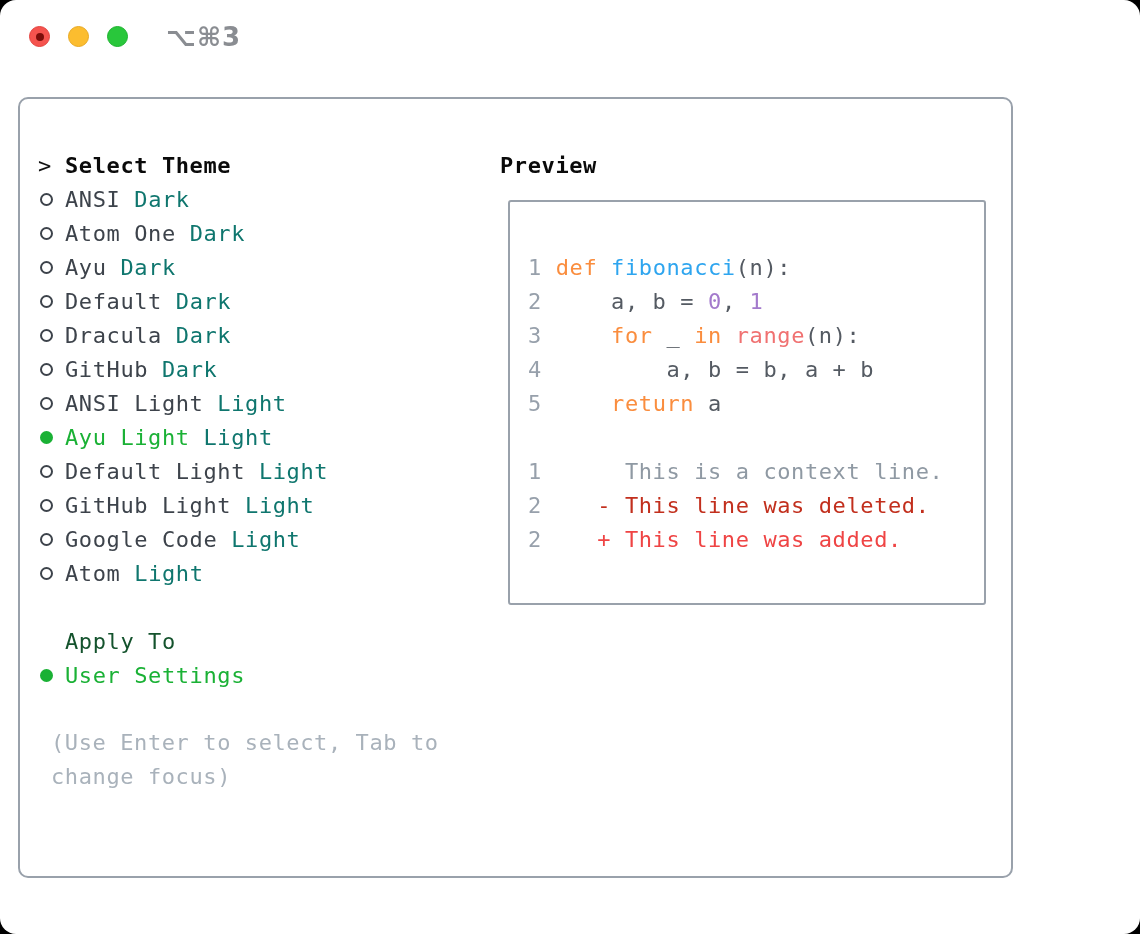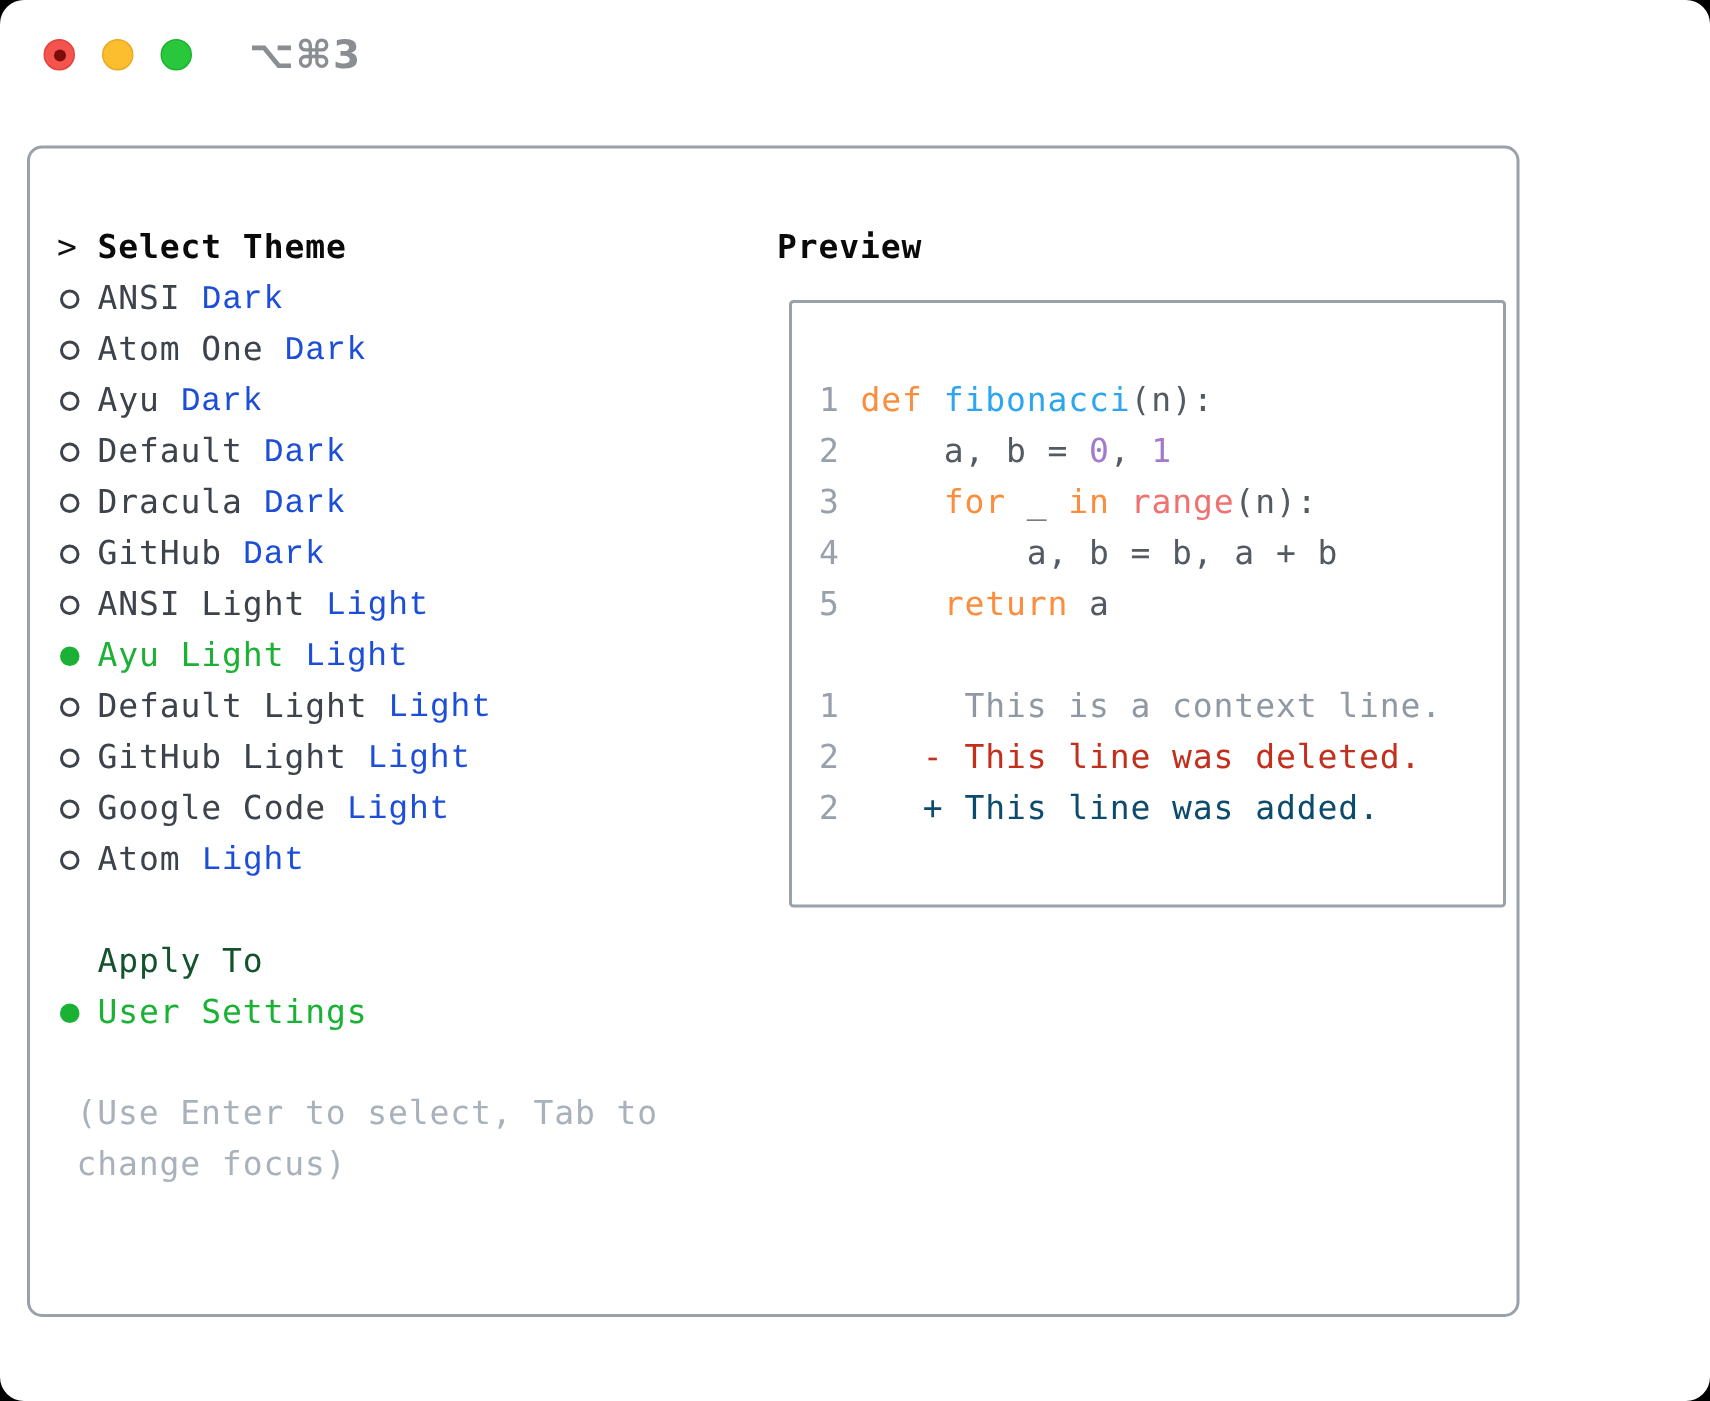--- a/index.html
+++ b/index.html
@@ -36,29 +36,29 @@
 
   .left-stack { position:absolute; left:18px; top:49px; width:445px; }
   .row { height:34px; display:flex; align-items:center; white-space:pre; font-size:22px; letter-spacing:0.6px; }
   .row .marker { width:27px; display:flex; align-items:center; flex:none; color:#111; }
   .pointer { font-size:22px; color:#111; }
   .circle { width:13px; height:13px; border-radius:50%; border:2px solid #3d434b; margin-left:2px; }
   .circle.filled { border-color:#1ab135; background:#1ab135; }
   .row .name { color:#3d434b;text-align:right; }
   .row.header .name { color:#0a0a0a; font-weight:700; }
   .row.subheader .name { color:#14532d; }
-  .row .variant { color:#1d4ed8; margin-left:13.9px;font-family:Liberation Mono, monospace; }
+  .row .variant { color:#0f766e; margin-left:13.9px; }
   .row.selected .name { color:#1ab135; }
   .spacer { height:34px; }
   .hint {
     width:430px; font-size:22px; letter-spacing:0.6px; line-height:34px;
     color:#a9b2bb; white-space:normal;margin-left:13px;
   }
 
-  .right-stack { position:absolute; left:498px; top:49px; }
+  .right-stack { position:absolute; left:480px; top:49px; }
   .preview-header { height:34px; display:flex; align-items:center; font-size:22px; font-weight:700; color:#0a0a0a; letter-spacing:0.6px; }
   .preview-box {
     margin-left:8px; margin-top:18px; width:478px; height:405px;
     border:2px solid #99a1ab; border-radius:3px; background:#fff;
     padding:48px 0 0 18px; overflow:hidden;
   }
   .code-line { height:34px; display:flex; align-items:center; white-space:pre; font-size:22px; letter-spacing:0.6px; }
 </style>
 </head>
 <body>
@@ -182,20 +182,20 @@
           <span style="color: rgb(151, 160, 171);">5</span><span style="color: rgb(84, 90, 98);">     </span><span style="color: rgb(250, 141, 62);">return</span><span style="color: rgb(84, 90, 98);"> a</span>
         </div>
         <div class="code-line"></div>
         <div class="code-line">
           <span style="color: rgb(151, 160, 171);">1</span><span style="color: rgb(143, 153, 163); text-align: center;">      This is a context line.</span>
         </div>
         <div class="code-line">
           <span style="color: rgb(151, 160, 171);">2</span><span style="color: rgb(194, 47, 29);">    - This line was deleted.</span>
         </div>
         <div class="code-line">
-          <span style="color: rgb(151, 160, 171);">2</span><span style="color: #0c4a6e; text-align: right;">    + This line was added.</span>
+          <span style="color: rgb(151, 160, 171);">2</span><span style="color: #ef4444; text-align: right;">    + This line was added.</span>
         </div>
 
       </div>
     </div>
 
   </div>
 </div>
 
 </body></html>

